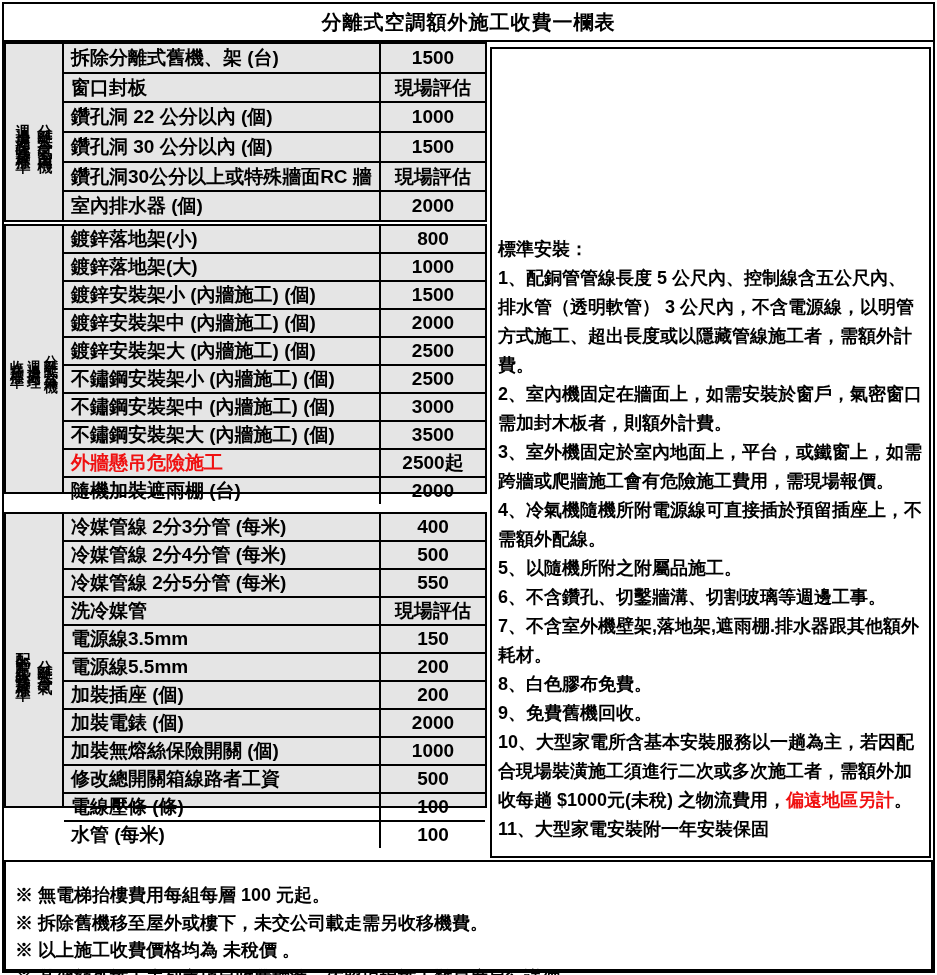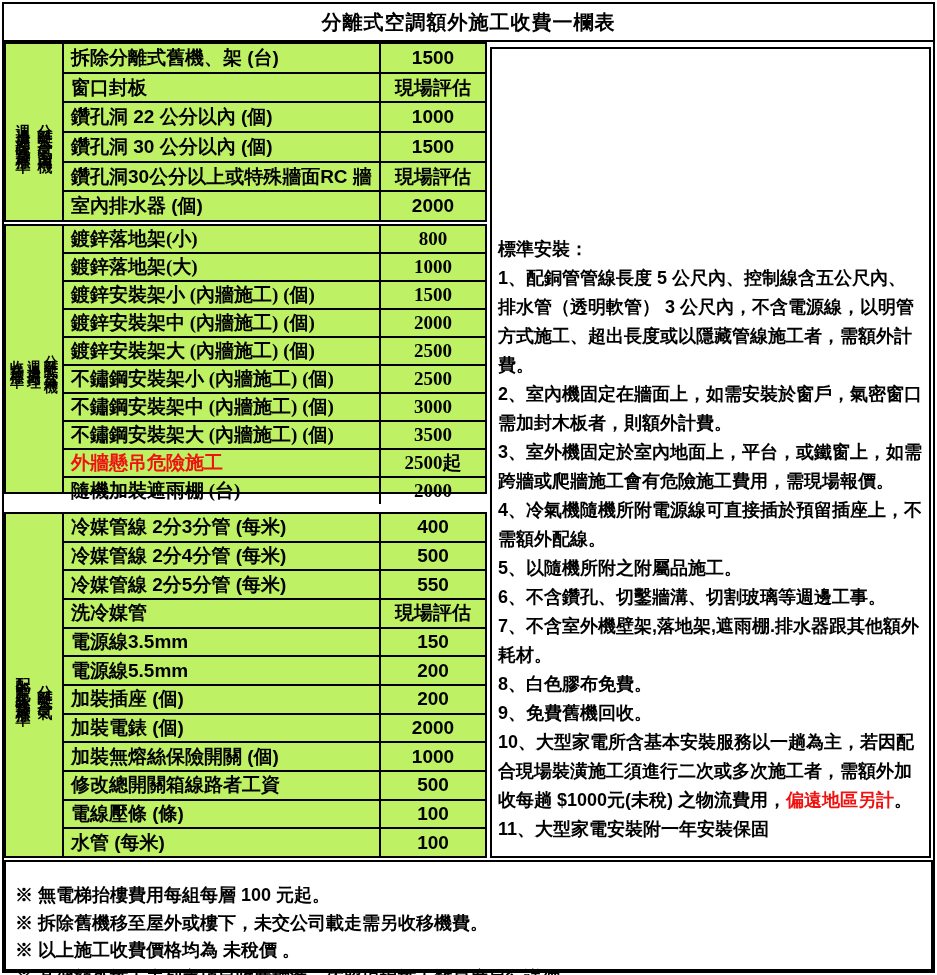--- a/index.html
+++ b/index.html
@@ -6,24 +6,24 @@
   html,body { width:937px; height:975px; background:#fff; overflow:hidden; }
   body { font-family:"Liberation Sans", sans-serif; color:#000; position:relative; }
   .page { position:absolute; left:2px; top:2px; width:933px; height:971px;
           border:2px solid #000; background:#fff; }
 
   .title-bar { position:absolute; left:0; top:0; width:100%; height:38px;
                border-bottom:2px solid #000; display:flex; align-items:center;
                justify-content:center; font-size:20px; font-weight:600; letter-spacing:1px; }
 
   .section { position:absolute; left:0; width:483px; border:2px solid #000;
-             display:flex; background:#bef264; }
+             display:flex; background:#e5e5e5; }
   .section.s1 { top:38px;  height:180px; }
-  .section.s2 { top:220px; height:270px;font-family:Liberation Serif, serif; }
-  .section.s3 { top:508px; height:346px; }
+  .section.s2 { top:220px; height:270px; }
+  .section.s3 { top:508px; height:296px; }
 
   .vhead { width:58px; border-right:2px solid #000; display:flex;
            align-items:center; justify-content:center; overflow:hidden; }
   .vhead-inner { writing-mode:vertical-rl; text-orientation:upright; height:100%;
                  font-size:15px; font-weight:600; letter-spacing:5px; text-align:center; }
   .s1 .vhead-col { line-height:22px; }
   .s2 .vhead-col { line-height:17px; font-size:14px; }
   .s3 .vhead-col { line-height:22px; }
 
   .rows { flex:1; display:flex; flex-direction:column; }

